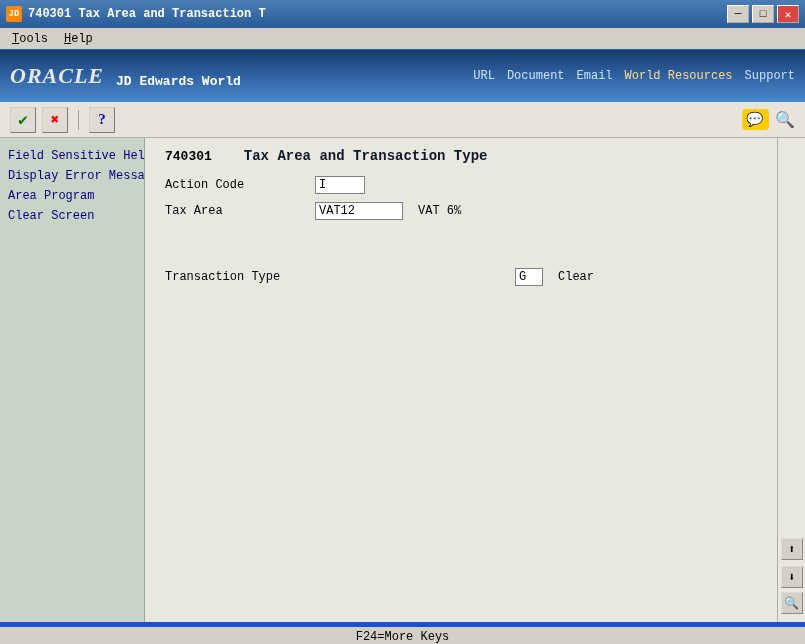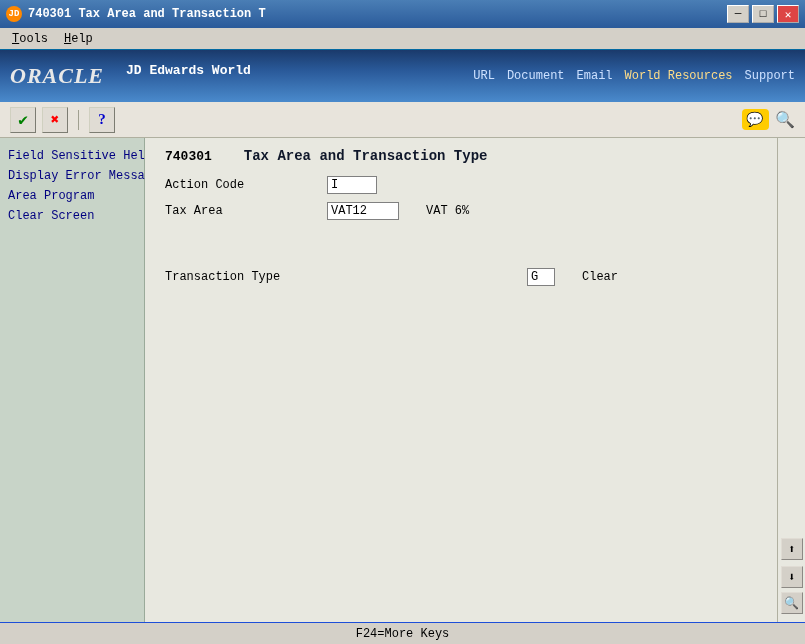--- a/index.html
+++ b/index.html
@@ -9,21 +9,21 @@
     #titlebar {
       background: linear-gradient(to bottom, #4a7eb5, #2a5a9a);
       height: 28px;
       display: flex;
       align-items: center;
       justify-content: space-between;
       padding: 0 6px;
       color: white;
     }
     #titlebar-left { display: flex; align-items: center; gap: 6px; font-size: 12px; font-weight: bold; }
-    #titlebar-icon { width: 16px; height: 16px; background: #ff8800; border-radius: 8px; display: flex; align-items: center; justify-content: center; font-size: 9px; color: white; font-weight: bold; }
+    #titlebar-icon { width: 16px; height: 16px; background: #ff8800; border-radius: 2px; display: flex; align-items: center; justify-content: center; font-size: 9px; color: white; font-weight: bold; }
     #titlebar-controls { display: flex; gap: 3px; }
     .titlebar-btn {
       width: 22px; height: 18px; background: #d4d0c8; border: 1px outset #fff; display: flex; align-items: center; justify-content: center; cursor: pointer; font-size: 11px; color: #000;
     }
     .titlebar-btn.close { background: #d44; color: white; }
 
     
     #menubar {
       background: #d4d0c8;
       height: 22px;
@@ -38,21 +38,21 @@
     
     #oracle-header {
       background: linear-gradient(to bottom, #1a3a6b 0%, #2a5a9a 40%, #4a8acc 100%);
       height: 52px;
       display: flex;
       align-items: center;
       justify-content: space-between;
       padding: 0 10px;
       position: relative;
     }
-    #oracle-logo { display: flex; align-items: flex-start; gap: 14px; }
+    #oracle-logo { display: flex; align-items: flex-end; gap: 4px; }
     #oracle-text { color: #e8e8e8; font-size: 22px; font-weight: bold; font-style: italic; font-family: serif; letter-spacing: 1px; }
     #jde-text { color: white; font-size: 13px; font-weight: bold; margin-left: 8px; }
     #header-nav { display: flex; gap: 12px; align-items: center; }
     .nav-link { color: #cce0ff; font-size: 12px; cursor: pointer; text-decoration: none; }
     .nav-link.highlighted { color: #ffdd88; }
 
     
     #toolbar {
       background: #e8e4dc;
       height: 36px;
@@ -106,21 +106,21 @@
       margin-bottom: 12px;
     }
     #form-id { font-size: 13px; color: #000; font-weight: bold; font-family: 'Courier New', monospace; }
     #form-title { font-size: 14px; color: #0f172a; font-family: 'Courier New', monospace; font-weight: bold; }
 
     
     .field-row {
       display: flex;
       align-items: center;
       margin-bottom: 8px;
-      gap: 22px;
+      gap: 10px;
     }
     .field-label {
       width: 140px;
       font-family: 'Courier New', monospace;
       font-size: 12px;
       color: #000;
       text-align: left;
     }
     .field-input {
       border: 1px solid #808080;
@@ -154,23 +154,23 @@
       justify-content: center; cursor: pointer; font-size: 12px;
     }
     .right-icon-bottom {
       margin-top: auto;
     }
 
     
     #statusbar {
       height: 22px;
       background: #d4d0c8;
-      border-top: 1px solid #1d4ed8;
-      display: flex;
-      align-items: center;
+      border-top: 5px solid #1d4ed8;
+      display: flex;
+      align-items: flex-end;
       justify-content: center;
       font-family: 'Courier New', monospace;
       font-size: 12px;
     }
 
     
     #chat-icon {
       background: #ffcc00;
       border-radius: 4px;
       padding: 2px 5px;
@@ -240,21 +240,21 @@
       <span id="form-title">Tax Area and Transaction Type</span>
     </div>
 
     <div class="field-row" style="margin-top: 10px;">
       <span class="field-label">Action Code</span>
       <input class="field-input" value="I" style="width: 50px;">
     </div>
 
     <div class="field-row">
       <span class="field-label">Tax Area</span>
-      <input class="field-input" value="VAT12" style="width: 72px;">
+      <input class="field-input" value="VAT12" style="width: 88px;">
       <span class="field-desc">VAT 6%</span>
     </div>
 
     <div style="height: 40px;"></div>
 
     <div class="field-row">
       <span class="field-label">Transaction Type</span>
       <input class="field-input" value="G" style="width: 28px; margin-left: 200px;">
       <span class="field-desc">Clear</span>
     </div>

